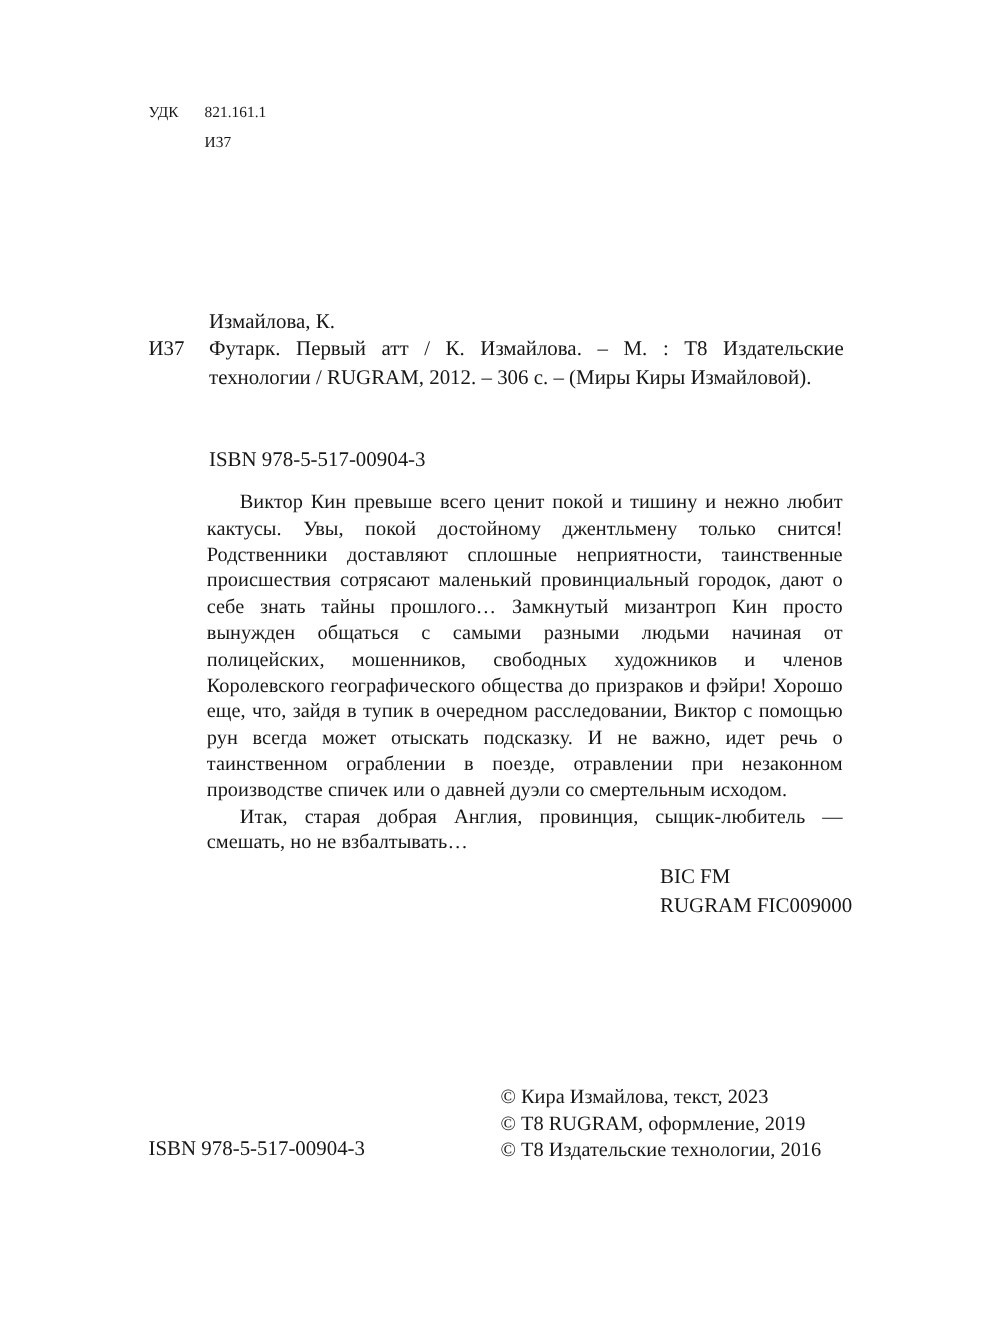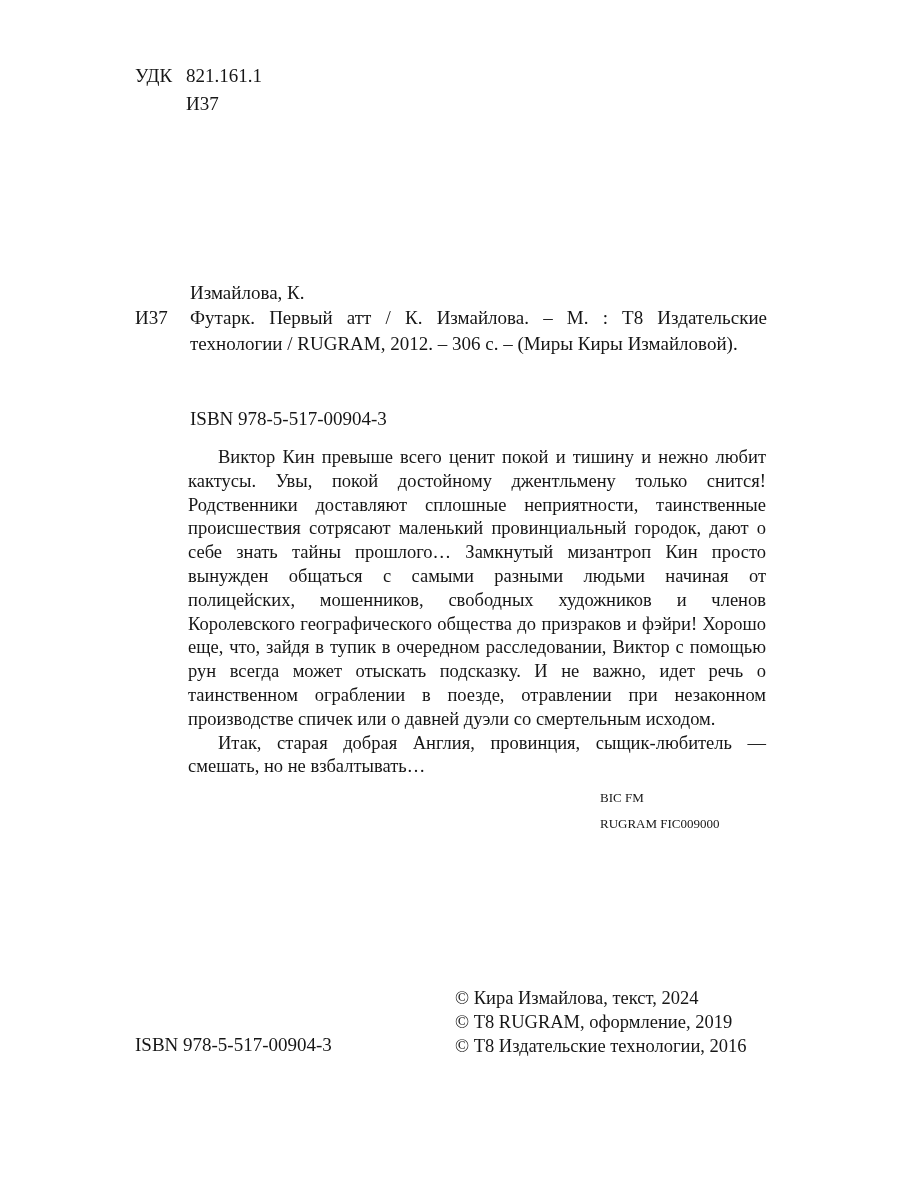--- a/index.html
+++ b/index.html
@@ -13,23 +13,23 @@
     height: 1200px;
     background: #ffffff;
     color: #161616;
     font-family: "Liberation Serif", "DejaVu Serif", serif;
     overflow: hidden;
   }
 
   
   .top-codes {
     position: absolute;
-    top: 62px;
+    top: 89px;
     left: 135px;
-    font-size: 19px;
+    font-size: 14px;
     line-height: 27.5px;
     white-space: nowrap;
   }
   .code-label {
     display: inline-block;
     width: 51px;
   }
 
   
   .catalog {
@@ -75,21 +75,21 @@
   .annotation p {
     margin: 0;
     text-indent: 30px;
   }
 
   
   .classification {
     position: absolute;
     top: 785px;
     left: 600px;
-    font-size: 13px;
+    font-size: 19px;
     line-height: 25.5px;
   }
 
   
   .copyright {
     position: absolute;
     top: 986px;
     left: 455px;
     font-size: 18.5px;
     line-height: 24px;
@@ -131,20 +131,20 @@
     <p>Виктор Кин превыше всего ценит покой и тишину и нежно любит кактусы. Увы, покой достойному джентльмену только снится! Родственники доставляют сплошные неприятности, таинственные происшествия сотрясают маленький провинциальный городок, дают о себе знать тайны прошлого… Замкнутый мизантроп Кин просто вынужден общаться с самыми разными людьми начиная от полицейских, мошенников, свободных художников и членов Королевского географического общества до призраков и фэйри! Хорошо еще, что, зайдя в тупик в очередном расследовании, Виктор с помощью рун всегда может отыскать подсказку. И не важно, идет речь о таинственном ограблении в поезде, отравлении при незаконном производстве спичек или о давней дуэли со смертельным исходом.</p>
     <p>Итак, старая добрая Англия, провинция, сыщик-любитель — смешать, но не взбалтывать…</p>
   </div>
 
   <div class="classification">
     <div>BIC FM</div>
     <div>RUGRAM FIC009000</div>
   </div>
 
   <div class="copyright">
-    <div class="c-line">© Кира Измайлова, текст, 2024</div>
+    <div class="c-line">© Кира Измайлова, текст, 2023</div>
     <div class="c-line">© Т8 RUGRAM, оформление, 2019</div>
     <div class="c-line">© Т8 Издательские технологии, 2016</div>
   </div>
 
   <div class="isbn-bottom">ISBN 978-5-517-00904-3</div>
 
 </div>
 
 </body></html>

